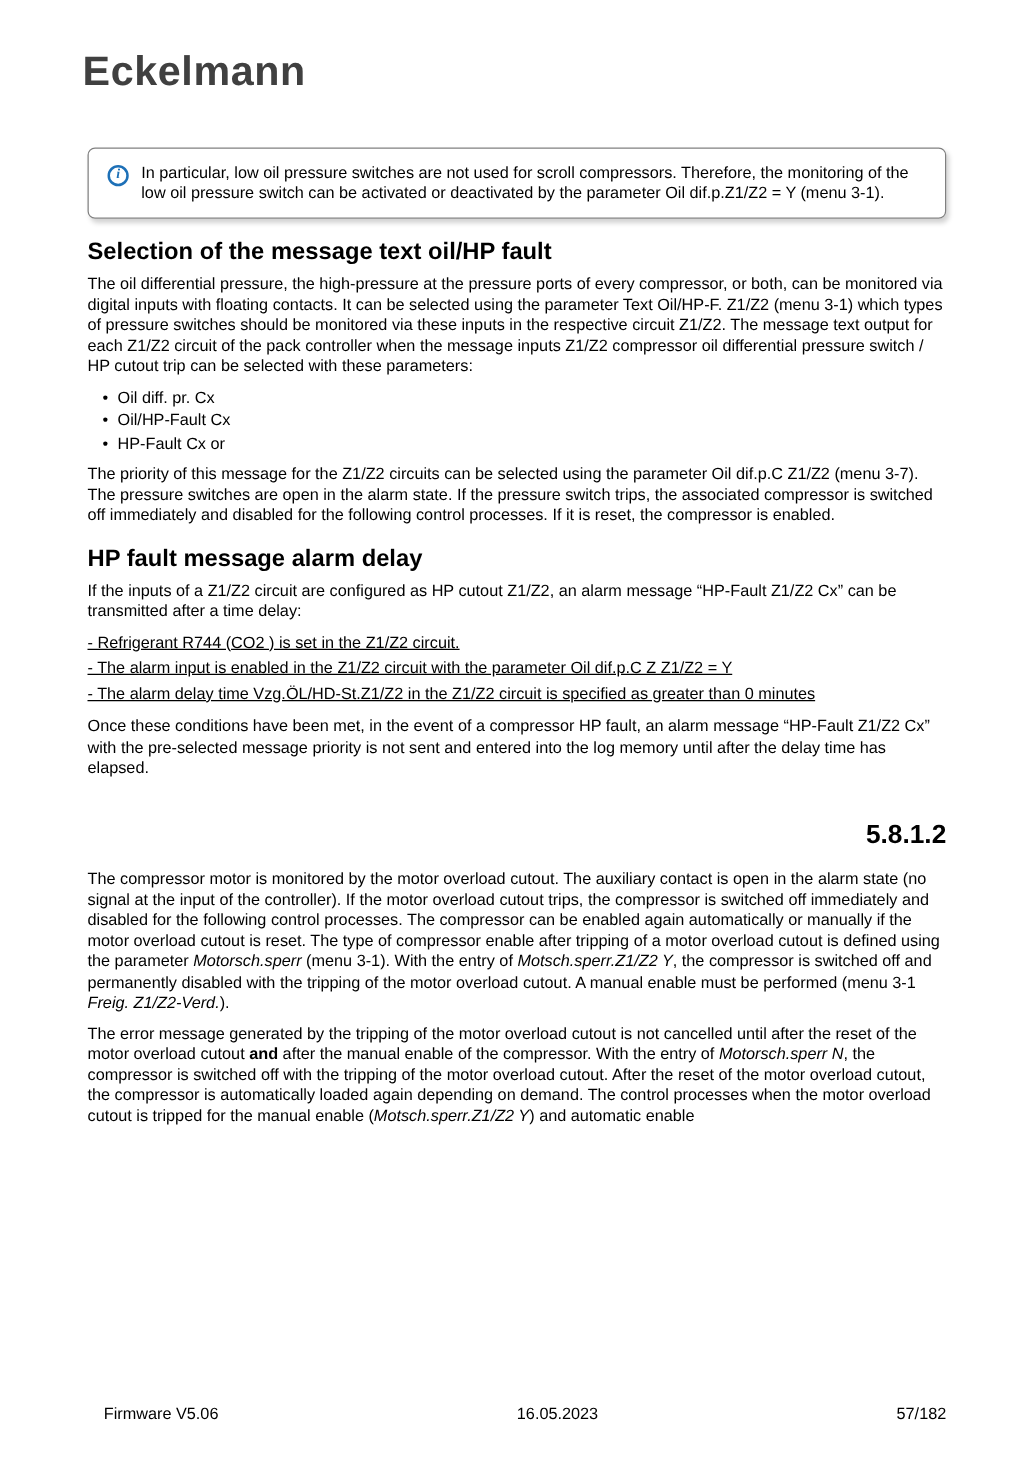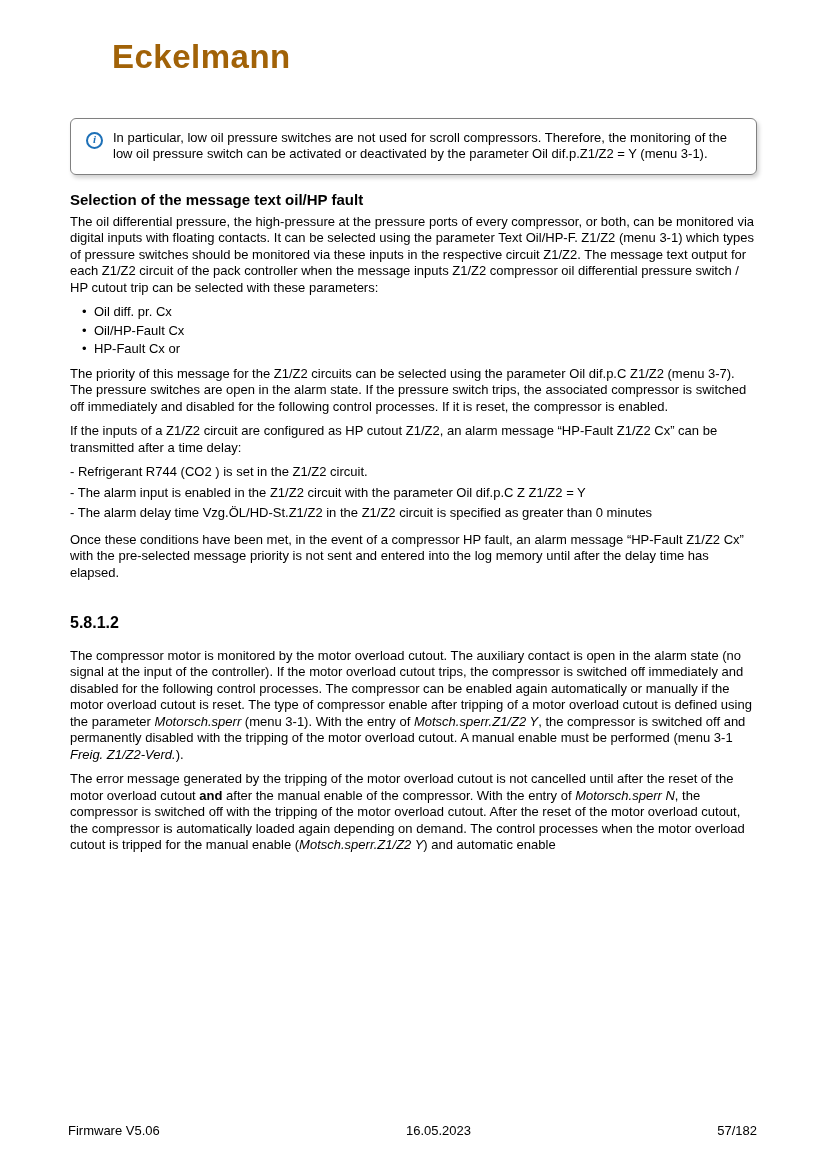--- a/index.html
+++ b/index.html
@@ -4,56 +4,57 @@
 <style>
   * { margin:0; padding:0; box-sizing:border-box; }
   html,body { background:#e9e9e9; }
   body { font-family:"Liberation Sans", sans-serif; }
   .page {
     width:827px; height:1169px; margin:0 auto; background:#ffffff;
     position:relative; color:#000; font-size:13px; line-height:1.27;
     overflow:hidden;
   }
   .logo {
-    padding:36px 0 0 112px;
+    padding:36px 0 0 66px;
     font-size:33px; font-weight:bold; letter-spacing:0.5px;
-    color:#a16207;
+    color:#404040;
   }
   .info-box {
     margin:40px 70px 0 70px;
     border:1px solid #808080; border-radius:6px;
     padding:11px 16px 11px 42px;
     position:relative;
     box-shadow:2px 3px 4px rgba(0,0,0,0.18);
   }
   .info-icon {
     position:absolute; left:15px; top:13px;
     width:17px; height:17px;
     border:2px solid #1d70b7; border-radius:50%;
     color:#1d70b7; font-size:11px; font-weight:bold; font-style:italic;
     font-family:"Liberation Serif", serif;
     display:flex; align-items:center; justify-content:center;
   }
   .content { padding:0 70px; }
-  h3 { font-size:15px; font-weight:bold; margin:15px 0 5px; }
+  h3 { font-size:19px; font-weight:bold; margin:15px 0 5px; }
   p { margin:0 0 8px; }
   .bullets { margin:0 0 8px; list-style:none; }
   .bullets li { position:relative; padding-left:24px; margin-bottom:2px; }
   .bullets li::before { content:"\2022"; position:absolute; left:12px; }
   .requirements div { margin-bottom:4px; }
-  .requirements { margin-bottom:10px; }
+  .requirements { margin-bottom:10px;text-decoration:underline; }
   .section-heading {
     display:flex; gap:18px;
-    font-size:16px; font-weight:bold;
+    font-size:21px; font-weight:bold;
     margin:32px 0 14px;
+    justify-content:flex-end;
   }
   .run-i { font-style:italic; }
   .run-b { font-weight:bold; }
   .footer {
-    position:absolute; left:68px; right:70px; bottom:30px;
+    position:absolute; left:83px; right:70px; bottom:30px;
     display:flex; align-items:flex-end; font-size:13px;
   }
   .footer .f-center { flex:1; text-align:center; }
 </style>
 </head>
 <body>
 
 <div class="page">
 
   <div class="logo">Eckelmann</div>
@@ -70,20 +71,21 @@
       <p>The oil differential pressure, the high-pressure at the pressure ports of every compressor, or both, can be monitored via digital inputs with floating contacts. It can be selected using the parameter Text Oil/HP-F. Z1/Z2 (menu 3-1) which types of pressure switches should be monitored via these inputs in the respective circuit Z1/Z2. The message text output for each Z1/Z2 circuit of the pack controller when the message inputs Z1/Z2 compressor oil differential pressure switch / HP cutout trip can be selected with these parameters:</p>
       <ul class="bullets">
         <li><span>Oil diff. pr. Cx</span></li>
         <li><span>Oil/HP-Fault Cx</span></li>
         <li><span>HP-Fault Cx or</span></li>
       </ul>
       <p>The priority of this message for the Z1/Z2 circuits can be selected using the parameter Oil dif.p.C Z1/Z2 (menu 3-7). The pressure switches are open in the alarm state. If the pressure switch trips, the associated compressor is switched off immediately and disabled for the following control processes. If it is reset, the compressor is enabled.</p>
     </section>
 
     <section>
+      <h3>HP fault message alarm delay</h3>
       <p>If the inputs of a Z1/Z2 circuit are configured as HP cutout Z1/Z2, an alarm message “HP-Fault Z1/Z2 Cx” can be transmitted after a time delay:</p>
       <div class="requirements">
         <div>- Refrigerant R744 (CO2 ) is set in the Z1/Z2 circuit.</div>
         <div>- The alarm input is enabled in the Z1/Z2 circuit with the parameter Oil dif.p.C Z Z1/Z2 = Y</div>
         <div>- The alarm delay time Vzg.ÖL/HD-St.Z1/Z2 in the Z1/Z2 circuit is specified as greater than 0 minutes</div>
       </div>
       <p>Once these conditions have been met, in the event of a compressor HP fault, an alarm message “HP-Fault Z1/Z2 Cx” with the pre-selected message priority is not sent and entered into the log memory until after the delay time has elapsed.</p>
     </section>
 
     <section>

